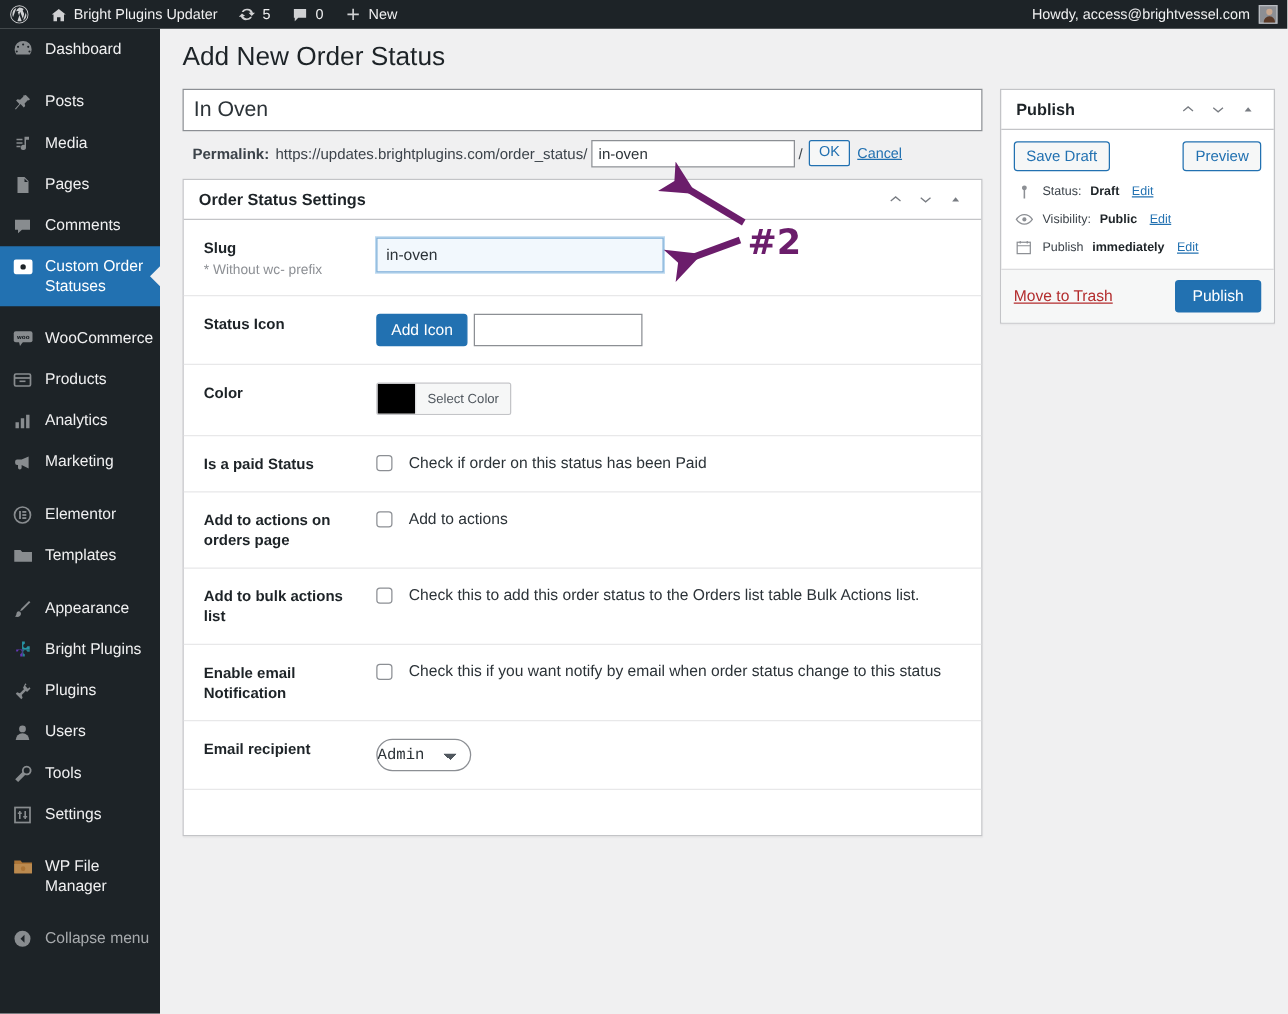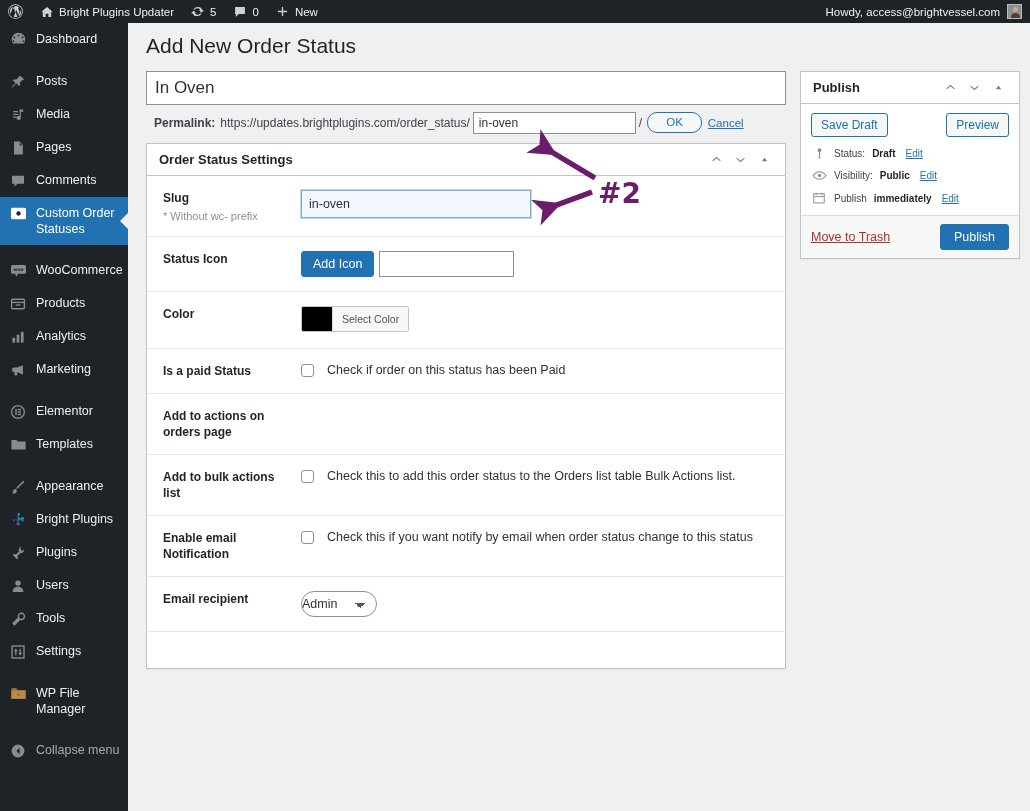--- a/index.html
+++ b/index.html
@@ -107,23 +107,23 @@
   #edit-slug-box .pl-url { color:#3c434a; }
   #edit-slug-box input.slugfield {
     width:163px; height:22px; margin:0 3px;
     font-size:12px; padding:1px 5px;
     border:1px solid #8c8f94; background:#fff;
     font-family:"Liberation Sans", sans-serif;
     color:#2c3338; outline:none;
   }
   .btn-small {
     font-size:11.5px; line-height:1;
-    padding:4px 18px;
+    padding:4px 7px;
     border:1px solid #2271b1; color:#2271b1;
-    background:#f6f7f7; border-radius:10px; cursor:pointer;
+    background:#f6f7f7; border-radius:2px; cursor:pointer;
     font-family:"Liberation Sans", sans-serif;
   }
   .link-blue { color:#2271b1; text-decoration:underline; font-size:11.5px; margin-left:6px; cursor:pointer;}
 
   
   .postbox { background:#fff; border:1px solid #c3c4c7; margin-top:12px; box-shadow:0 1px 1px rgba(0,0,0,.04); }
   .postbox-header {
     display:flex; align-items:center;
     height:32px; padding:0 10px 0 12px;
     border-bottom:1px solid #c3c4c7;
@@ -172,21 +172,21 @@
     width:13px; height:13px; flex:0 0 13px;
     border:1px solid #8c8f94; border-radius:3px; background:#fff;
     margin-top:1px; cursor:pointer;
   }
   .cbtext { font-size:12.5px; color:#2c3338; line-height:15px;}
 
   select.sel {
     width:76px; height:26px;
     border:1px solid #8c8f94; border-radius:13px; background:#fff;
     font-size:12.5px; color:#2c3338; padding:0 0;
-    font-family:Liberation Sans, sans-serif;
+    font-family:Liberation Mono, monospace;
     -webkit-appearance:none; appearance:none;
     background-image:
       linear-gradient(45deg, transparent 50%, #50575e 50%),
       linear-gradient(135deg, #50575e 50%, transparent 50%);
     background-position: calc(100% - 16px) 11px, calc(100% - 11px) 11px;
     background-size:5px 5px, 5px 5px;
     background-repeat:no-repeat;
     cursor:pointer;
   }
   .srow.tall { min-height:56px; }
@@ -541,20 +541,26 @@
             <div class="cbrow">
               <span class="cb"></span>
               <span class="cbtext">Check if order on this status has been Paid</span>
             </div>
           </div>
         </div>
 
         <div class="srow tall">
           <div class="slabel">
             <div class="lbl">Add to actions on orders page</div>
+          </div>
+          <div class="sfield">
+            <div class="cbrow">
+              <span class="cb"></span>
+              <span class="cbtext">Add to actions</span>
+            </div>
           </div>
         </div>
 
         <div class="srow">
           <div class="slabel">
             <div class="lbl">Add to bulk actions list</div>
           </div>
           <div class="sfield">
             <div class="cbrow">
               <span class="cb"></span>

